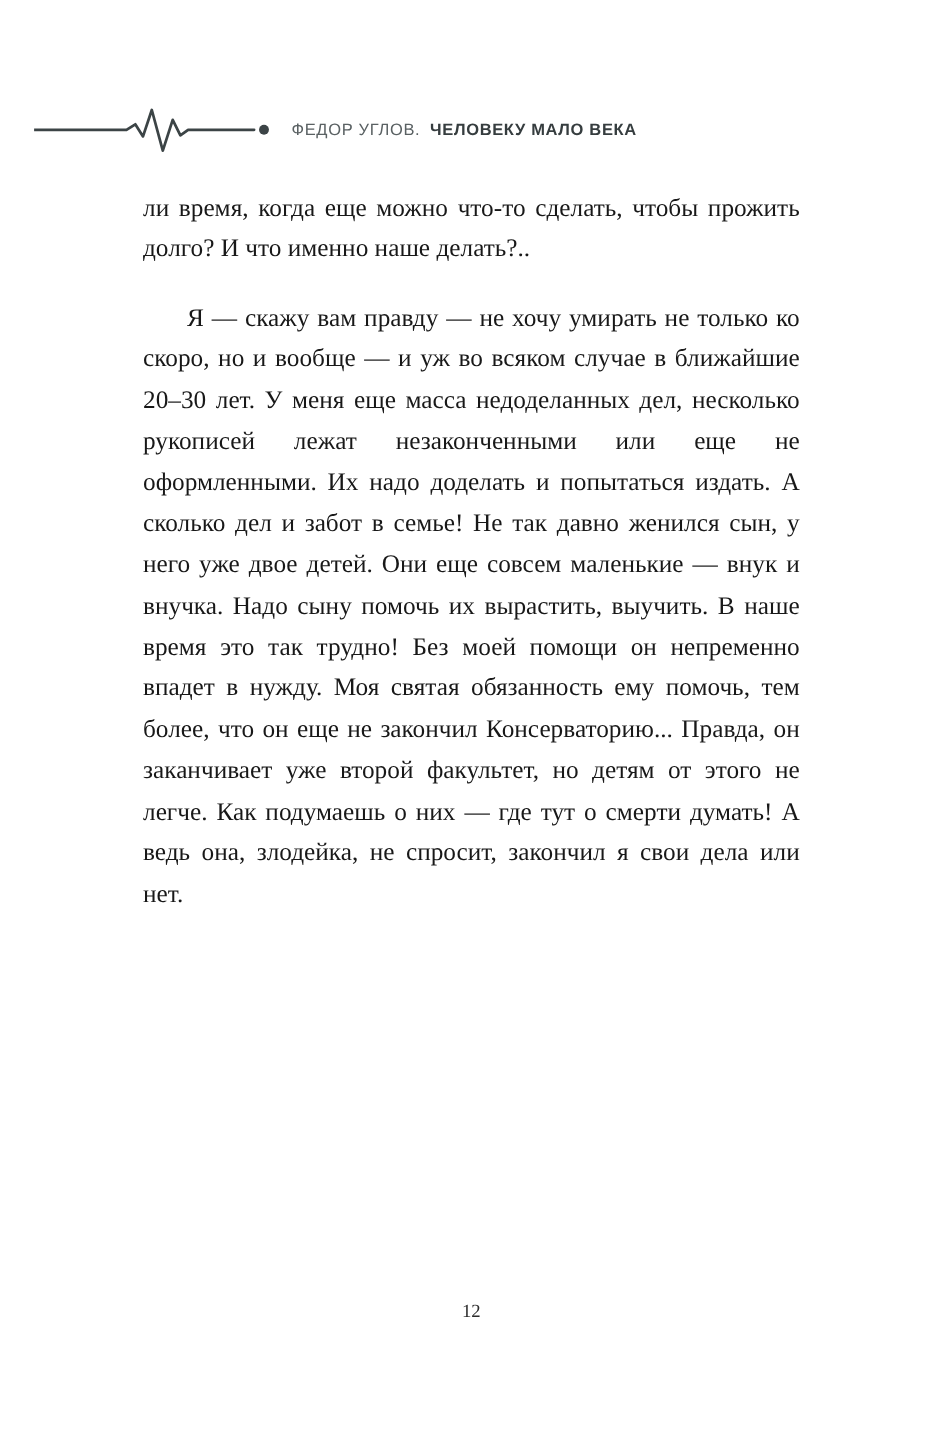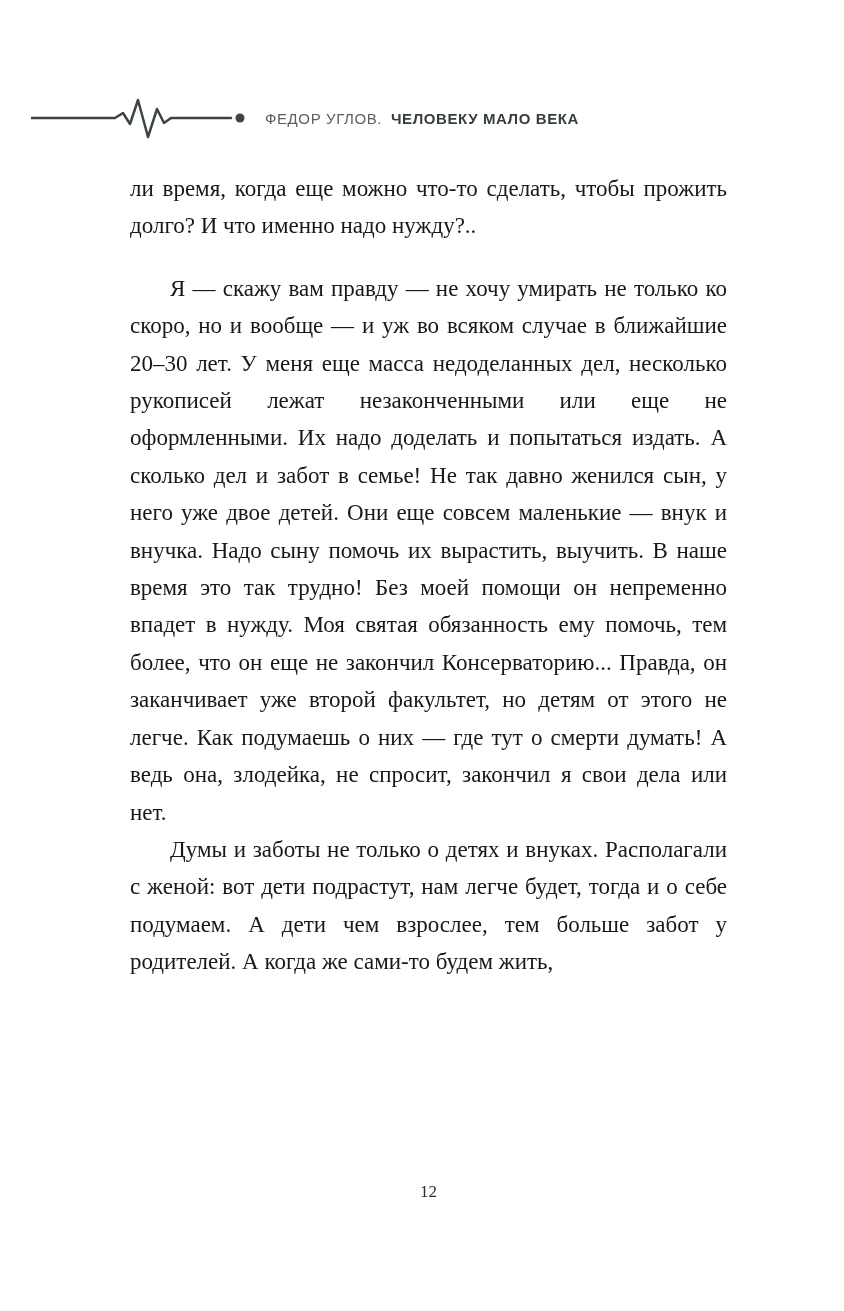--- a/index.html
+++ b/index.html
@@ -89,20 +89,19 @@
         <circle cx="209" cy="22" r="4.5" fill="#3c4446"></circle>
       </svg>
     </div>
     <div class="header-text">
       <span class="header-author">ФЕДОР УГЛОВ.</span>
       <span class="header-title">ЧЕЛОВЕКУ МАЛО ВЕКА</span>
     </div>
   </div>
 
   <div class="textblock">
-    <p class="no-indent">ли время, когда еще можно что-то сделать, чтобы прожить долго? И что именно надо нужду?..</p>
+    <p class="no-indent">ли время, когда еще можно что-то сделать, чтобы прожить долго? И что именно наше делать?..</p>
     <p class="section-gap">Я — скажу вам правду — не хочу умирать не только ко скоро, но и вообще — и уж во всяком случае в ближайшие 20–30 лет. У меня еще масса недоделанных дел, несколько рукописей лежат незаконченными или еще не оформленными. Их надо доделать и попытаться издать. А сколько дел и забот в семье! Не так давно женился сын, у него уже двое детей. Они еще совсем маленькие — внук и внучка. Надо сыну помочь их вырастить, выучить. В наше время это так трудно! Без моей помощи он непременно впадет в нужду. Моя святая обязанность ему помочь, тем более, что он еще не закончил Консерваторию... Правда, он заканчивает уже второй факультет, но детям от этого не легче. Как подумаешь о них — где тут о смерти думать! А ведь она, злодейка, не спросит, закончил я свои дела или нет.</p>
-    <p>Думы и заботы не только о детях и внуках. Располагали с женой: вот дети подрастут, нам легче будет, тогда и о себе подумаем. А дети чем взрослее, тем больше забот у родителей. А когда же сами-то будем жить,</p>
   </div>
 
   <div class="page-number">12</div>
 
 </div>
 
 </body></html>

